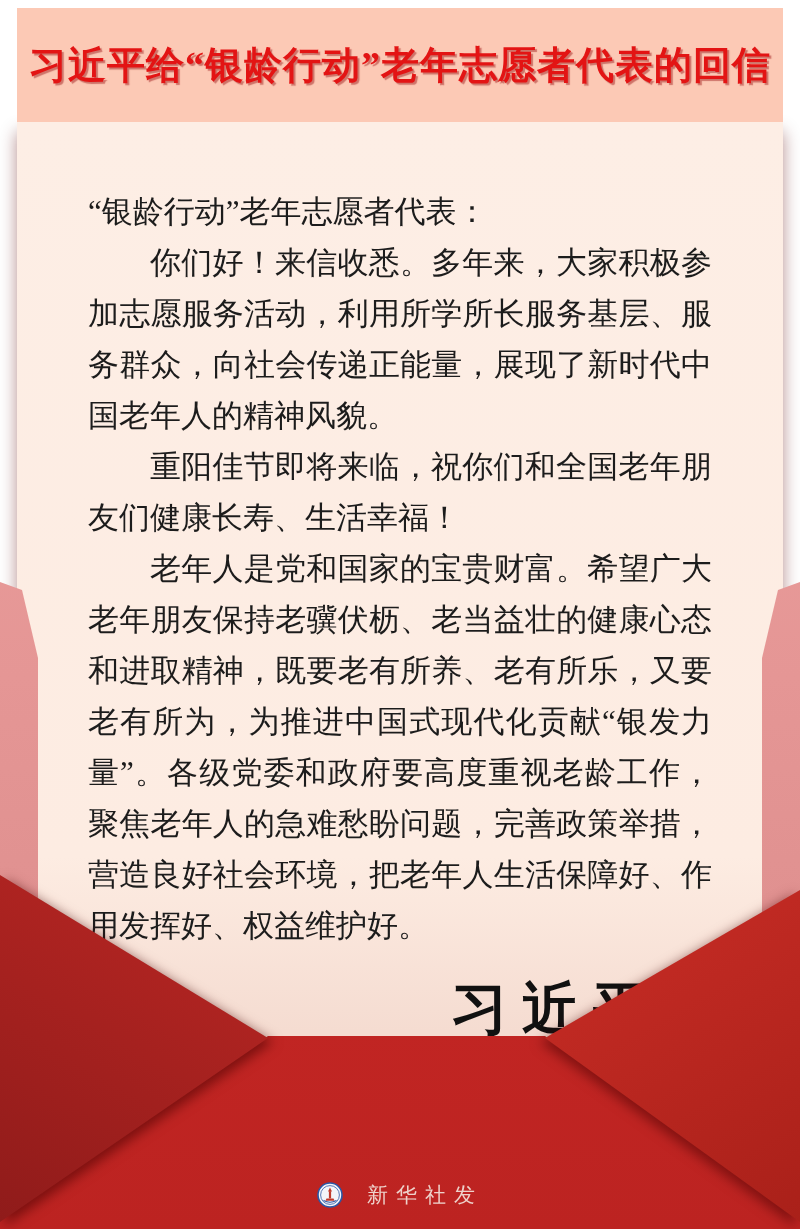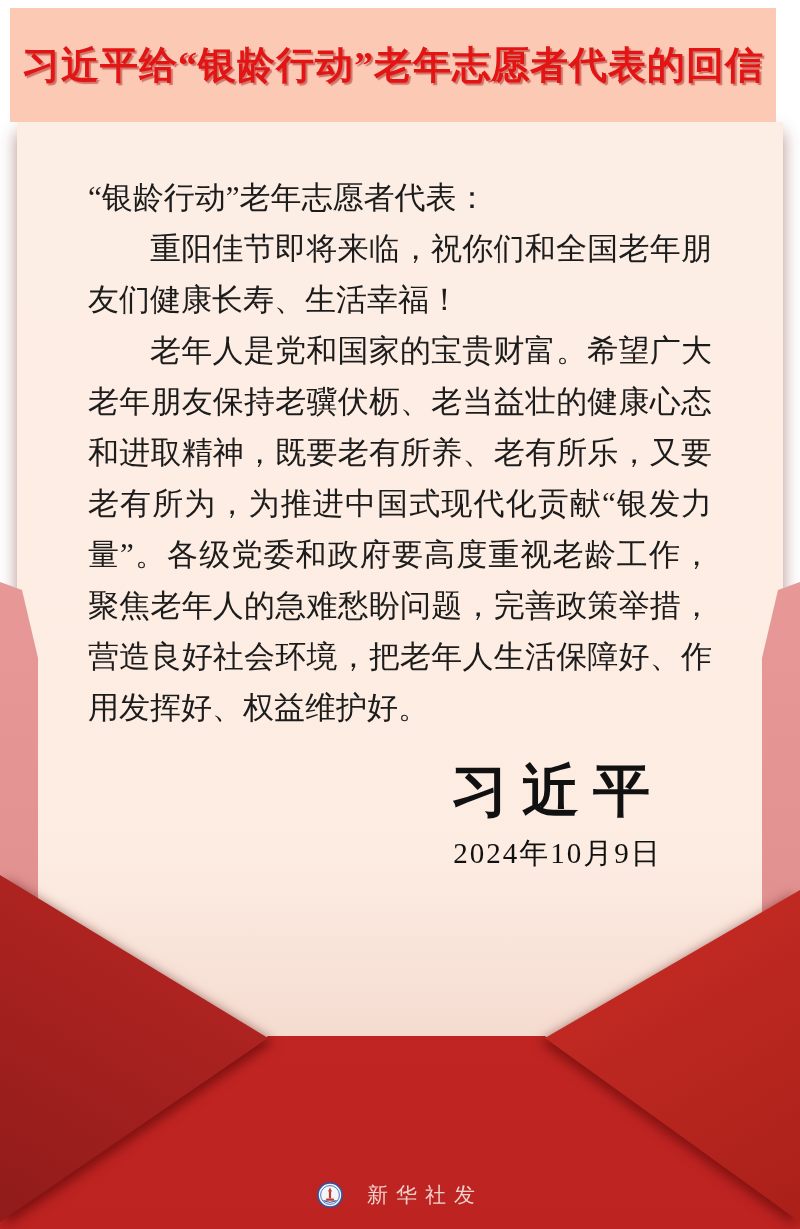--- a/index.html
+++ b/index.html
@@ -9,42 +9,42 @@
   }
   .canvas{
     position:relative;
     width:800px;height:1229px;
     margin:0 auto;
     background:#ffffff;
     overflow:hidden;
   }
   
   .banner{
-    position:absolute;left:10px;top:8px;width:766px;height:114px;
+    position:absolute;left:17px;top:8px;width:766px;height:114px;
     background:var(--banner_bg,#fcc9b5);
     display:flex;align-items:center;justify-content:center;
     z-index:3;
   }
   .banner h1{
     margin:0;
     font-size:38px;
     font-weight:900;
     color:var(--title_red,#e31414);
     letter-spacing:1px;
     text-shadow:2px 2px 1px rgba(150,12,14,.45);
     white-space:nowrap;
   }
   
   .paper{
     position:absolute;left:17px;top:122px;width:766px;height:918px;
     background:linear-gradient(180deg,#fdeee5 0%,#fdece2 80%,#f5dcd1 99%);
     box-shadow:0 10px 16px rgba(90,5,5,.45);
     z-index:1;
     box-sizing:border-box;
-    padding:50px 71px 0 71px;
+    padding:64px 71px 0 71px;
   }
   .letter-body{
     color:var(--text_color,#1c1c1c);
     font-size:31px;
     line-height:51px;
     text-align:justify;
   }
   .letter-body p{margin:0;}
   .letter-body p.indent{text-indent:2em;}
   .sign-block{
@@ -118,20 +118,21 @@
 
 <div class="canvas">
 
   <div class="banner">
     <h1>习近平给“银龄行动”老年志愿者代表的回信</h1>
   </div>
 
   <div class="paper">
     <div class="letter-body">
       <p>“银龄行动”老年志愿者代表：</p>
+      <p class="indent">你们好！来信收悉。多年来，大家积极参加志愿服务活动，利用所学所长服务基层、服务群众，向社会传递正能量，展现了新时代中国老年人的精神风貌。</p>
       <p class="indent">重阳佳节即将来临，祝你们和全国老年朋友们健康长寿、生活幸福！</p>
       <p class="indent">老年人是党和国家的宝贵财富。希望广大老年朋友保持老骥伏枥、老当益壮的健康心态和进取精神，既要老有所养、老有所乐，又要老有所为，为推进中国式现代化贡献“银发力量”。各级党委和政府要高度重视老龄工作，聚焦老年人的急难愁盼问题，完善政策举措，营造良好社会环境，把老年人生活保障好、作用发挥好、权益维护好。</p>
     </div>
     <div class="sign-block">
       <div class="signature">习近平</div>
       <div class="sig-date">2024年10月9日</div>
     </div>
   </div>
 
   <div class="wedge-left"></div>

